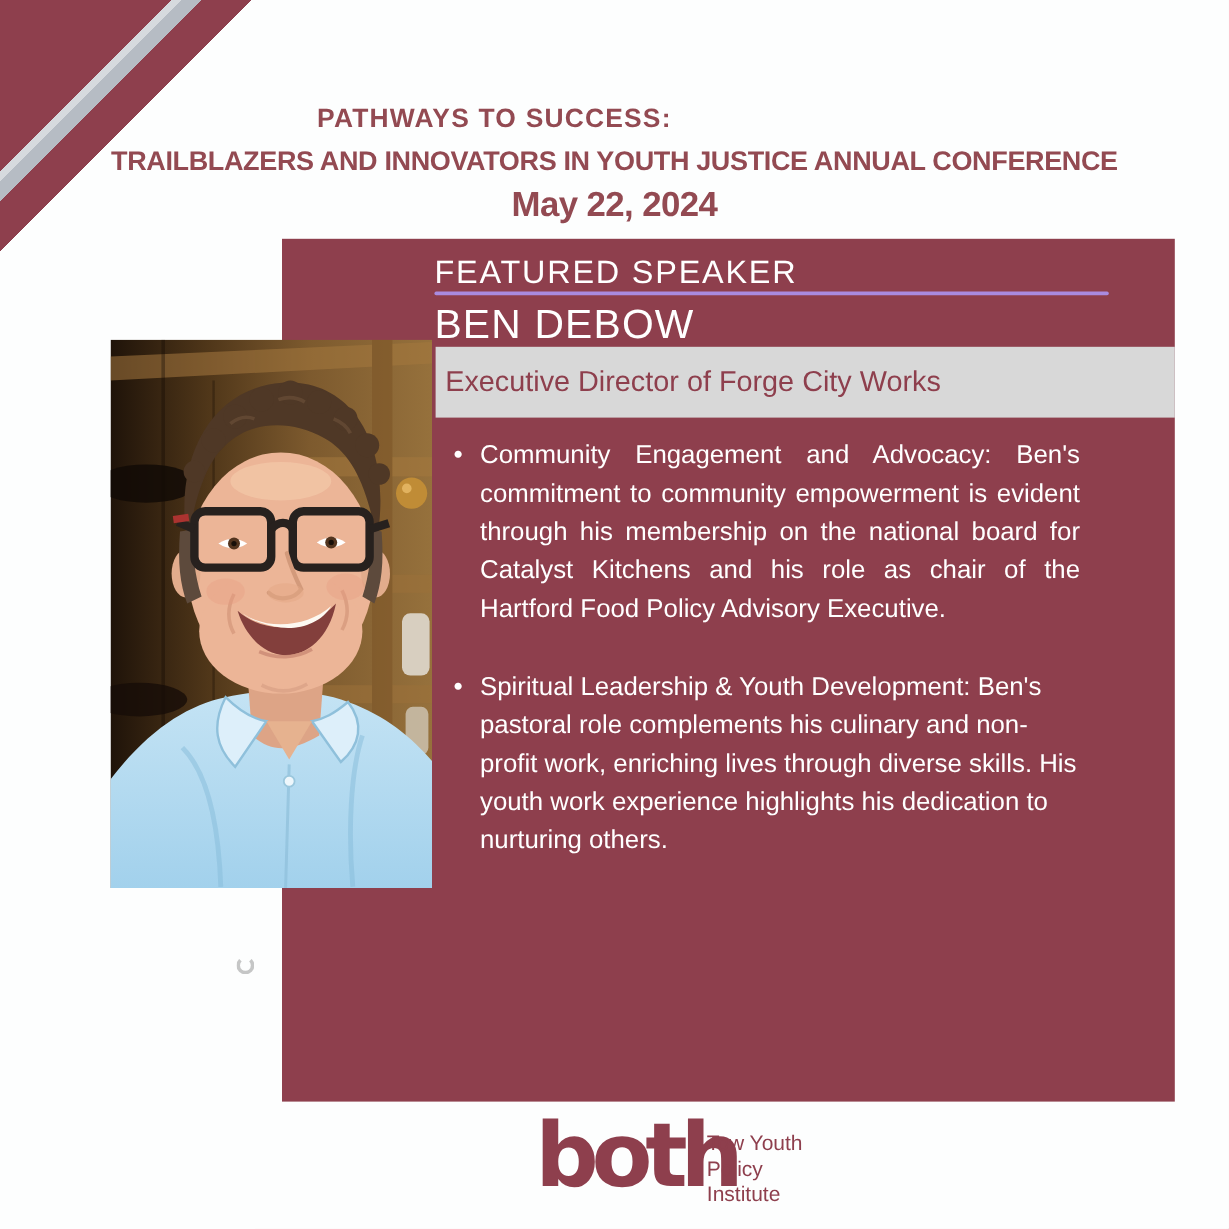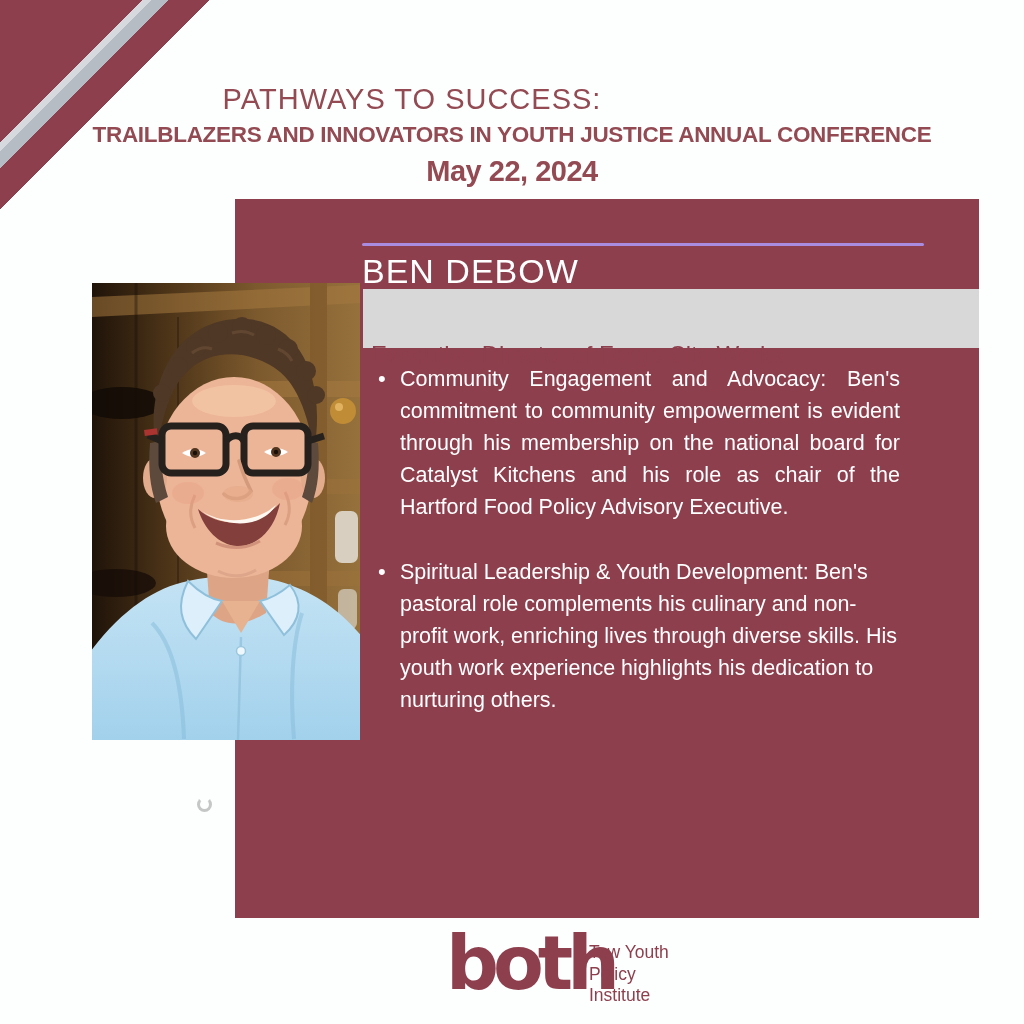--- a/index.html
+++ b/index.html
@@ -20,33 +20,33 @@
     background:linear-gradient(135deg,
       var(--maroon,#8e3f4d) 0px, var(--maroon,#8e3f4d) 101px,
       #d6dade 101px, #d6dade 107px,
       var(--silver,#b6bcc4) 107px, var(--silver,#b6bcc4) 119px,
       var(--maroon,#8e3f4d) 119px, var(--maroon,#8e3f4d) 148px,
       transparent 148px);
   }
 
   
   .title{position:absolute;left:0;top:80px;width:824px;text-align:center;
-    color:var(--maroon-text,#934a52);font-size:29px;line-height:38px;letter-spacing:1px;font-weight:400;}
+    color:var(--maroon-text,#934a52);font-size:22px;line-height:38px;letter-spacing:1px;font-weight:700;}
   .subtitle{position:absolute;left:0;top:121px;width:1024px;text-align:center;
     color:var(--maroon-text,#934a52);font-size:22.5px;line-height:28px;font-weight:700;letter-spacing:-0.3px;}
   .date{position:absolute;left:0;top:153px;width:1024px;text-align:center;
     color:var(--maroon-text,#934a52);font-size:29px;line-height:36px;font-weight:800;letter-spacing:-0.5px;}
 
   
   .panel{position:absolute;left:235px;top:199px;width:744px;height:719px;background:var(--maroon,#8e3f4d);}
   .eyebrow{position:absolute;left:127px;top:12px;color:#fff;font-size:27px;line-height:32px;letter-spacing:1.5px;font-weight:400;}
   .eyebrow-underline{position:absolute;left:127px;top:44px;width:562px;height:3px;background:var(--purple-accent,#a98be0);border-radius:2px;}
   .name{position:absolute;left:127px;top:52px;color:#fff;font-size:34px;line-height:40px;letter-spacing:1px;font-weight:400;}
   .rolebar{position:absolute;left:128px;top:90px;width:616px;height:59px;background:var(--gray-bar,#d8d8d8);}
-  .role{position:absolute;left:8px;top:0;height:68px;line-height:59px;color:var(--maroon,#8e3f4d);font-size:24px;white-space:nowrap;margin-top:36px;}
+  .role{position:absolute;left:8px;top:0;height:68px;line-height:59px;color:var(--maroon,#8e3f4d);font-size:24px;white-space:nowrap;}
   .bullets{position:absolute;left:141px;top:164px;width:524px;margin:0;padding:0;list-style:none;
     color:#fff;font-size:21.5px;line-height:32px;}
   .bullets li{position:relative;padding-left:24px;margin-bottom:33px;text-align:justify;}
   .bullets li::before{content:"\2022";position:absolute;left:2px;top:0;font-size:22px;}
   .bullets li.left{text-align:left;}
   .bullets li:last-child{margin-bottom:0;}
 
   
   .photo{position:absolute;left:92px;top:283px;width:268px;height:457px;overflow:hidden;}
   .photo svg{display:block;}
@@ -68,20 +68,21 @@
 
 <div class="canvas">
 
   <div class="corner"></div>
 
   <div class="title">PATHWAYS TO SUCCESS:</div>
   <div class="subtitle">TRAILBLAZERS AND INNOVATORS IN YOUTH JUSTICE ANNUAL CONFERENCE</div>
   <div class="date">May 22, 2024</div>
 
   <div class="panel">
+    <div class="eyebrow">FEATURED SPEAKER</div>
     <div class="eyebrow-underline"></div>
     <div class="name">BEN DEBOW</div>
     <div class="rolebar">
       <div class="role">Executive Director of Forge City Works</div>
     </div>
     <ul class="bullets">
       <li>Community Engagement and Advocacy: Ben's commitment to community empowerment is evident through his membership on the national board for Catalyst Kitchens and his role as chair of the Hartford Food Policy Advisory Executive.</li>
       <li class="left">Spiritual Leadership &amp; Youth Development: Ben's pastoral role complements his culinary and non-profit work, enriching lives through diverse skills. His youth work experience highlights his dedication to nurturing others.</li>
     </ul>
   </div>

